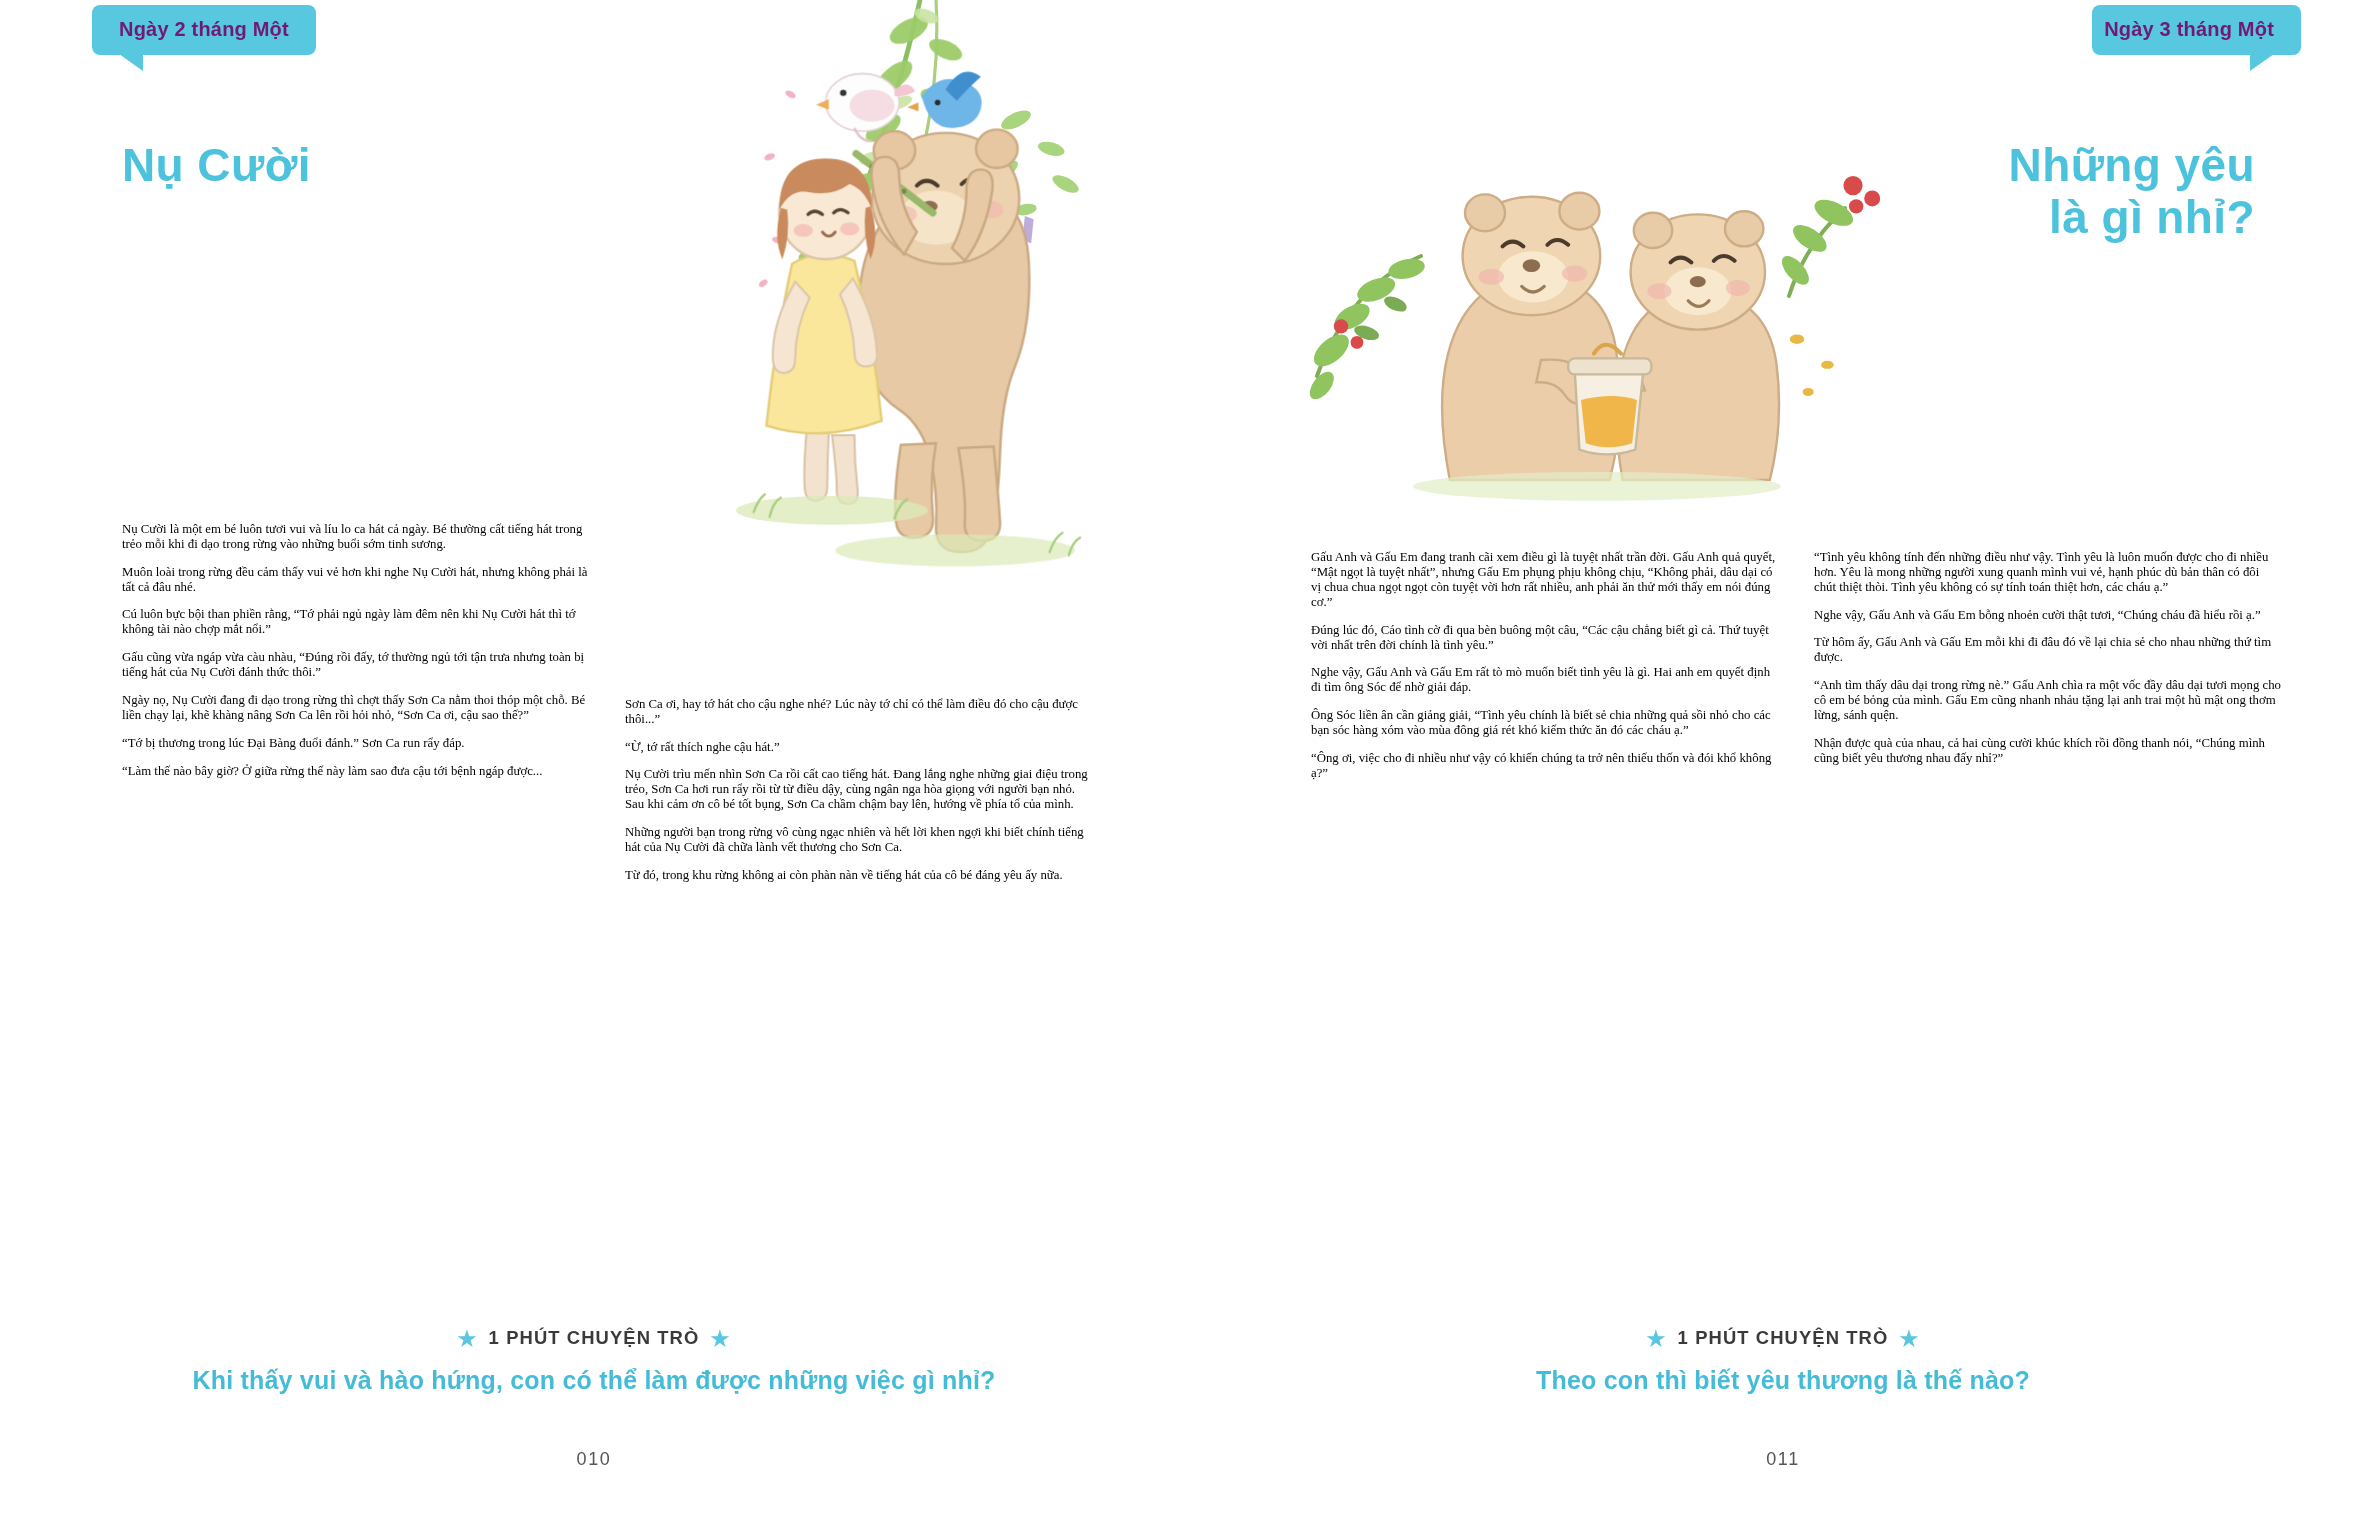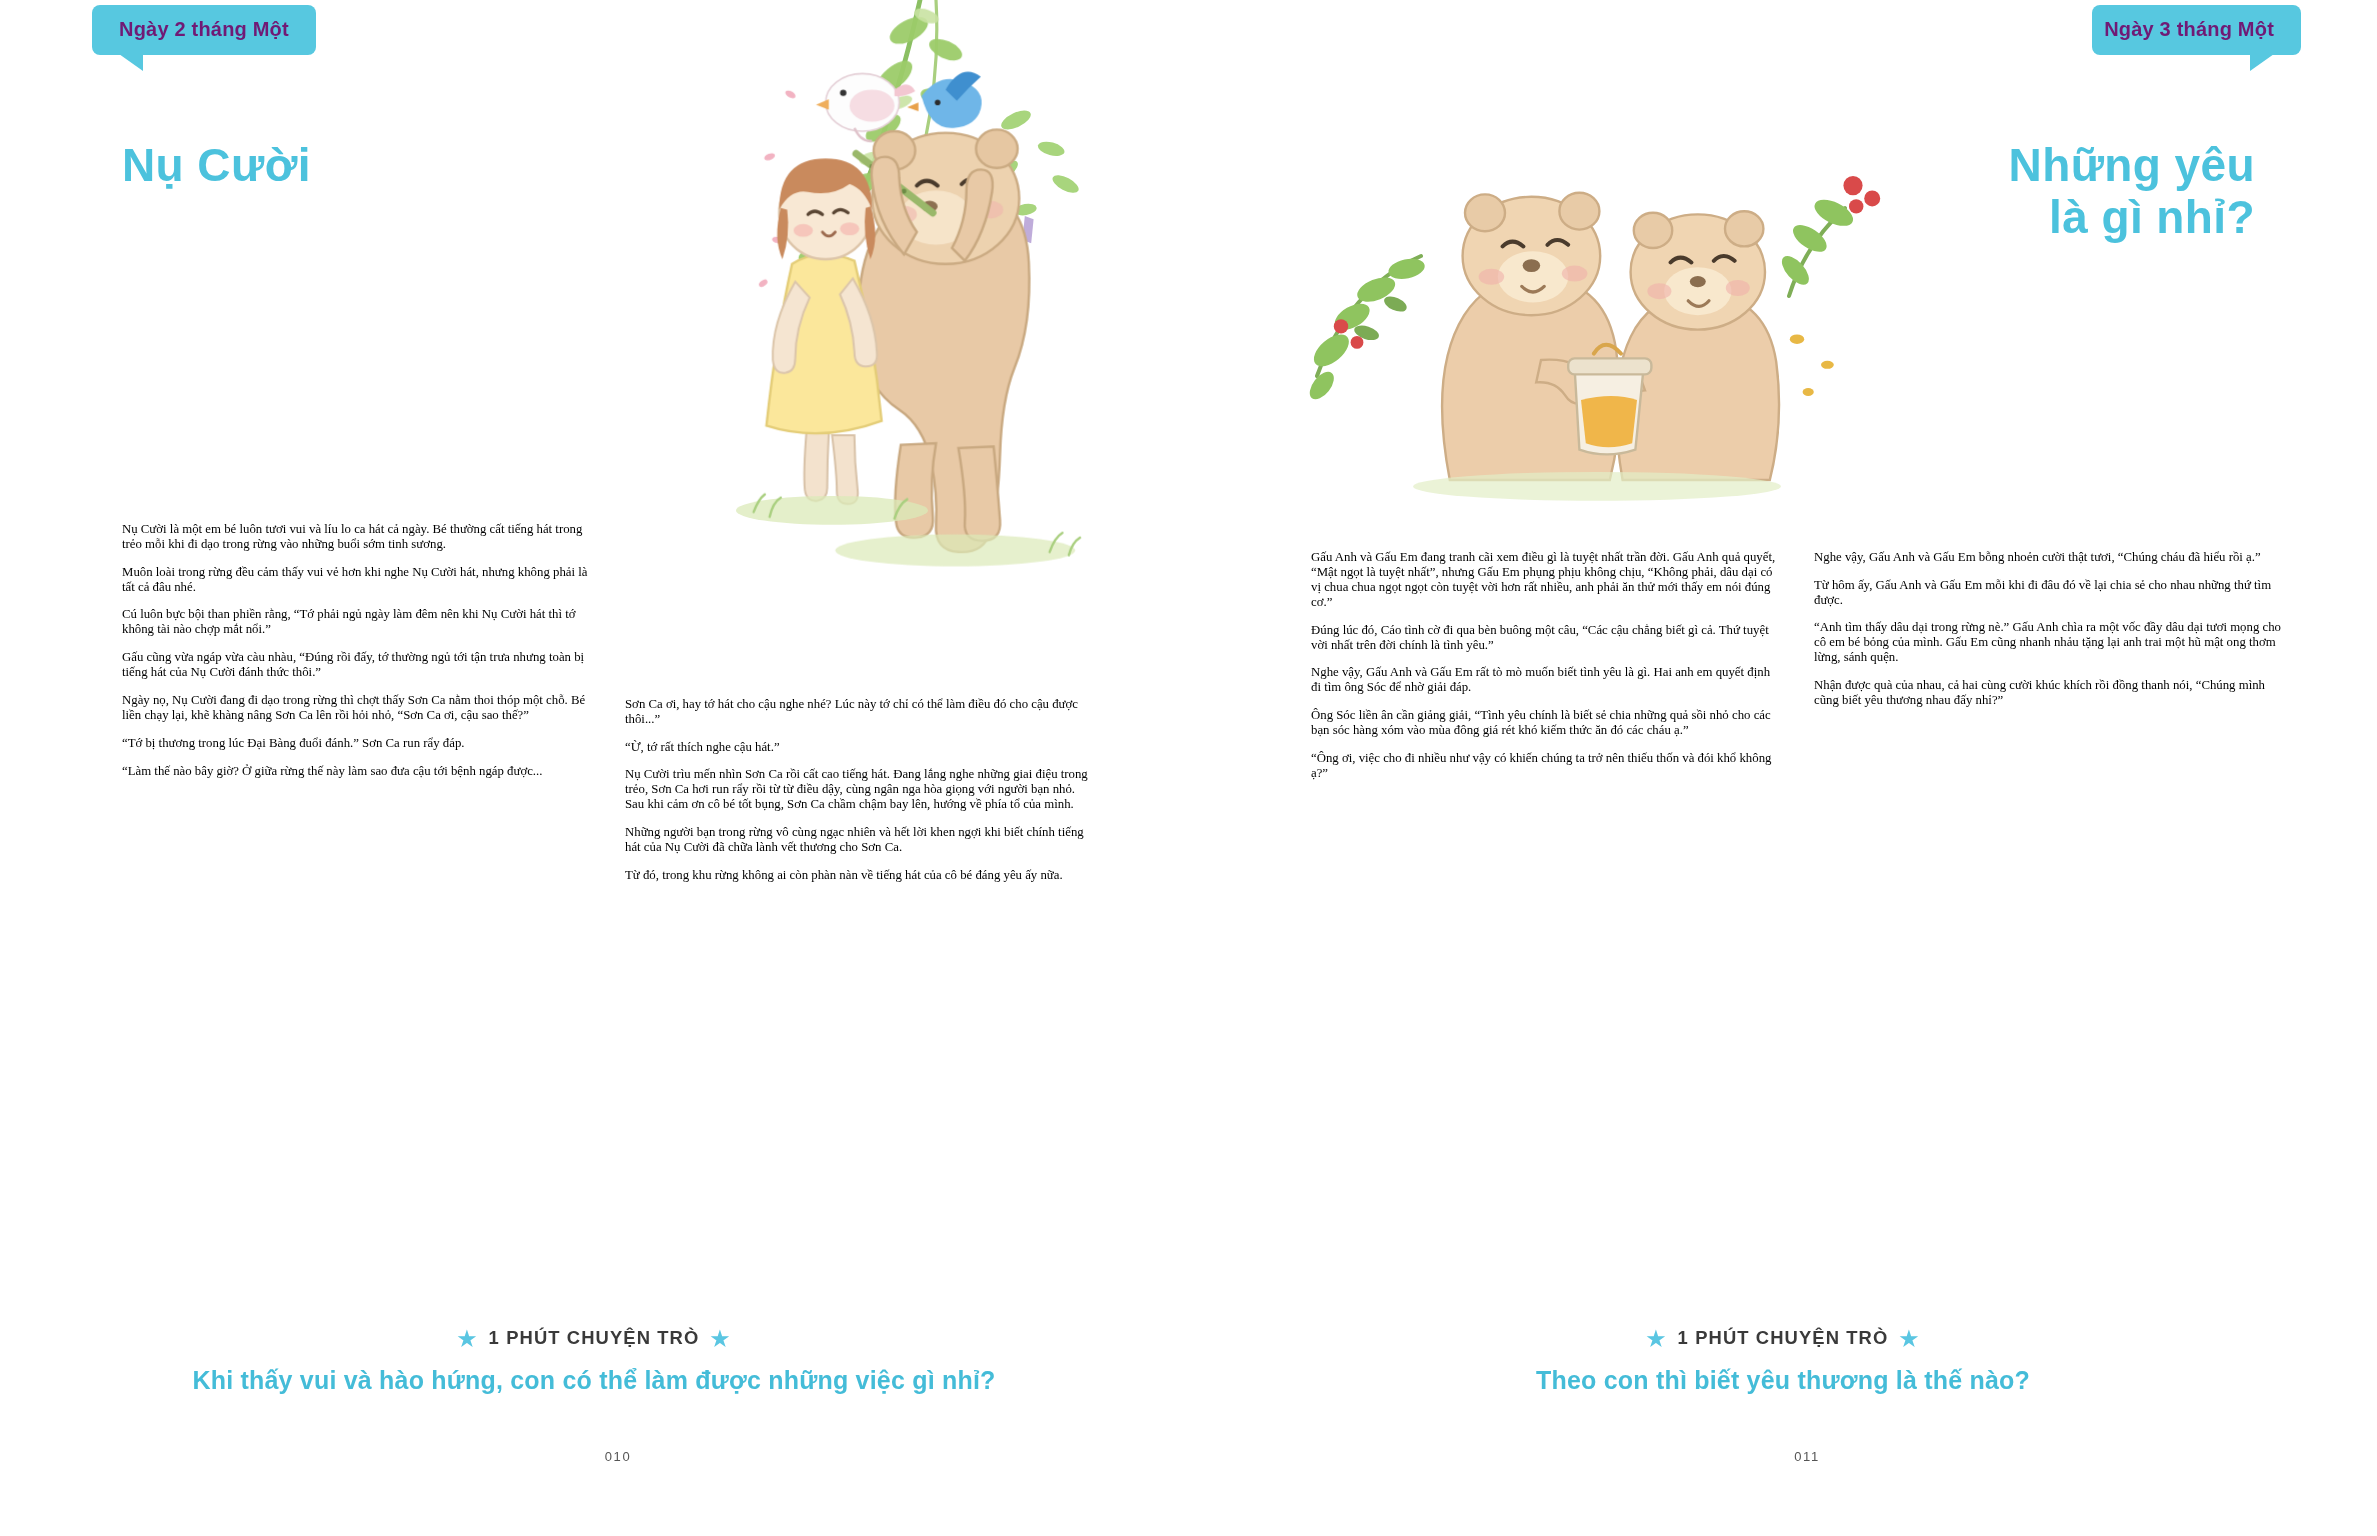--- a/index.html
+++ b/index.html
@@ -125,24 +125,23 @@
     font-weight: bold;
     font-size: 25px;
     color: #44bcd8;
     letter-spacing: 0.2px;
   }
   .folio {
     position: absolute;
     width: 1188px;
     text-align: center;
     font-family: "Liberation Sans", sans-serif;
-    font-size: 13px;
+    font-size: 18px;
     color: #555;
     letter-spacing: 1.6px;
-    padding-left: 24px;
   }
 </style>
 </head>
 <body>
 
 <div class="page page-left">
 
   <div class="date-tag date-tag-left">
     <span>Ngày 2 tháng Một</span>
   </div>
@@ -402,20 +401,21 @@
 
   <div class="block-r1" style="left:122px;">
     <p>Gấu Anh và Gấu Em đang tranh cãi xem điều gì là tuyệt nhất trần đời. Gấu Anh quả quyết, “Mật ngọt là tuyệt nhất”, nhưng Gấu Em phụng phịu không chịu, “Không phải, dâu dại có vị chua chua ngọt ngọt còn tuyệt vời hơn rất nhiều, anh phải ăn thử mới thấy em nói đúng cơ.”</p>
     <p>Đúng lúc đó, Cáo tình cờ đi qua bèn buông một câu, “Các cậu chẳng biết gì cả. Thứ tuyệt vời nhất trên đời chính là tình yêu.”</p>
     <p>Nghe vậy, Gấu Anh và Gấu Em rất tò mò muốn biết tình yêu là gì. Hai anh em quyết định đi tìm ông Sóc để nhờ giải đáp.</p>
     <p>Ông Sóc liền ân cần giảng giải, “Tình yêu chính là biết sẻ chia những quả sồi nhỏ cho các bạn sóc hàng xóm vào mùa đông giá rét khó kiếm thức ăn đó các cháu ạ.”</p>
     <p>“Ông ơi, việc cho đi nhiều như vậy có khiến chúng ta trở nên thiếu thốn và đói khổ không ạ?”</p>
   </div>
 
   <div class="block-r2" style="left:625px;">
+    <p>“Tình yêu không tính đến những điều như vậy. Tình yêu là luôn muốn được cho đi nhiều hơn. Yêu là mong những người xung quanh mình vui vẻ, hạnh phúc dù bản thân có đôi chút thiệt thòi. Tình yêu không có sự tính toán thiệt hơn, các cháu ạ.”</p>
     <p>Nghe vậy, Gấu Anh và Gấu Em bỗng nhoẻn cười thật tươi, “Chúng cháu đã hiểu rồi ạ.”</p>
     <p>Từ hôm ấy, Gấu Anh và Gấu Em mỗi khi đi đâu đó về lại chia sẻ cho nhau những thứ tìm được.</p>
     <p>“Anh tìm thấy dâu dại trong rừng nè.” Gấu Anh chìa ra một vốc đầy dâu dại tươi mọng cho cô em bé bỏng của mình. Gấu Em cũng nhanh nhảu tặng lại anh trai một hũ mật ong thơm lừng, sánh quện.</p>
     <p>Nhận được quà của nhau, cả hai cùng cười khúc khích rồi đồng thanh nói, “Chúng mình cũng biết yêu thương nhau đấy nhỉ?”</p>
   </div>
 
   <div class="prompt-wrap" style="top:1327px; left:0;">
     <div class="prompt-head">
       <span class="star">★</span>
       <span>1 PHÚT CHUYỆN TRÒ</span>

